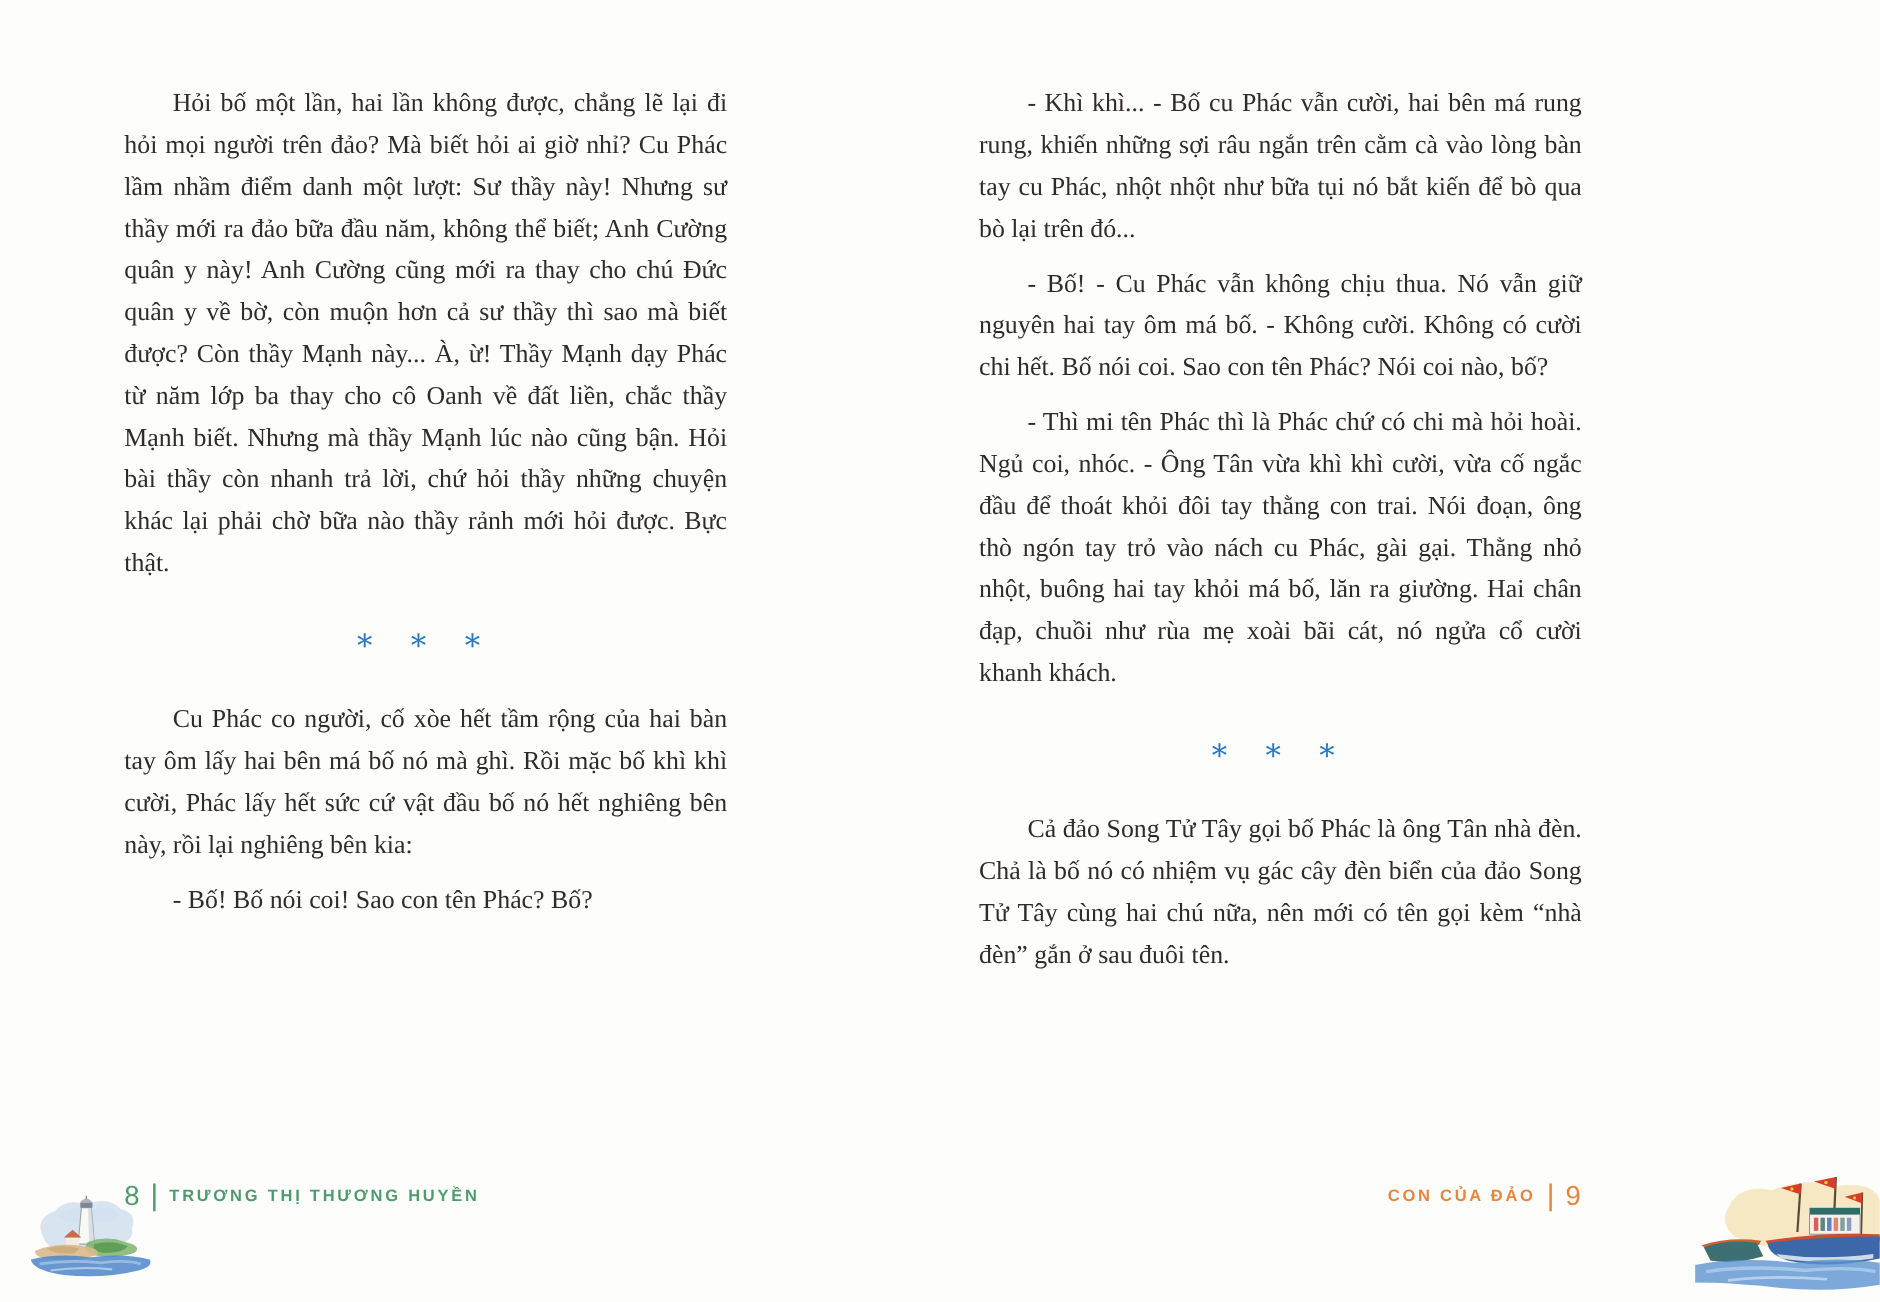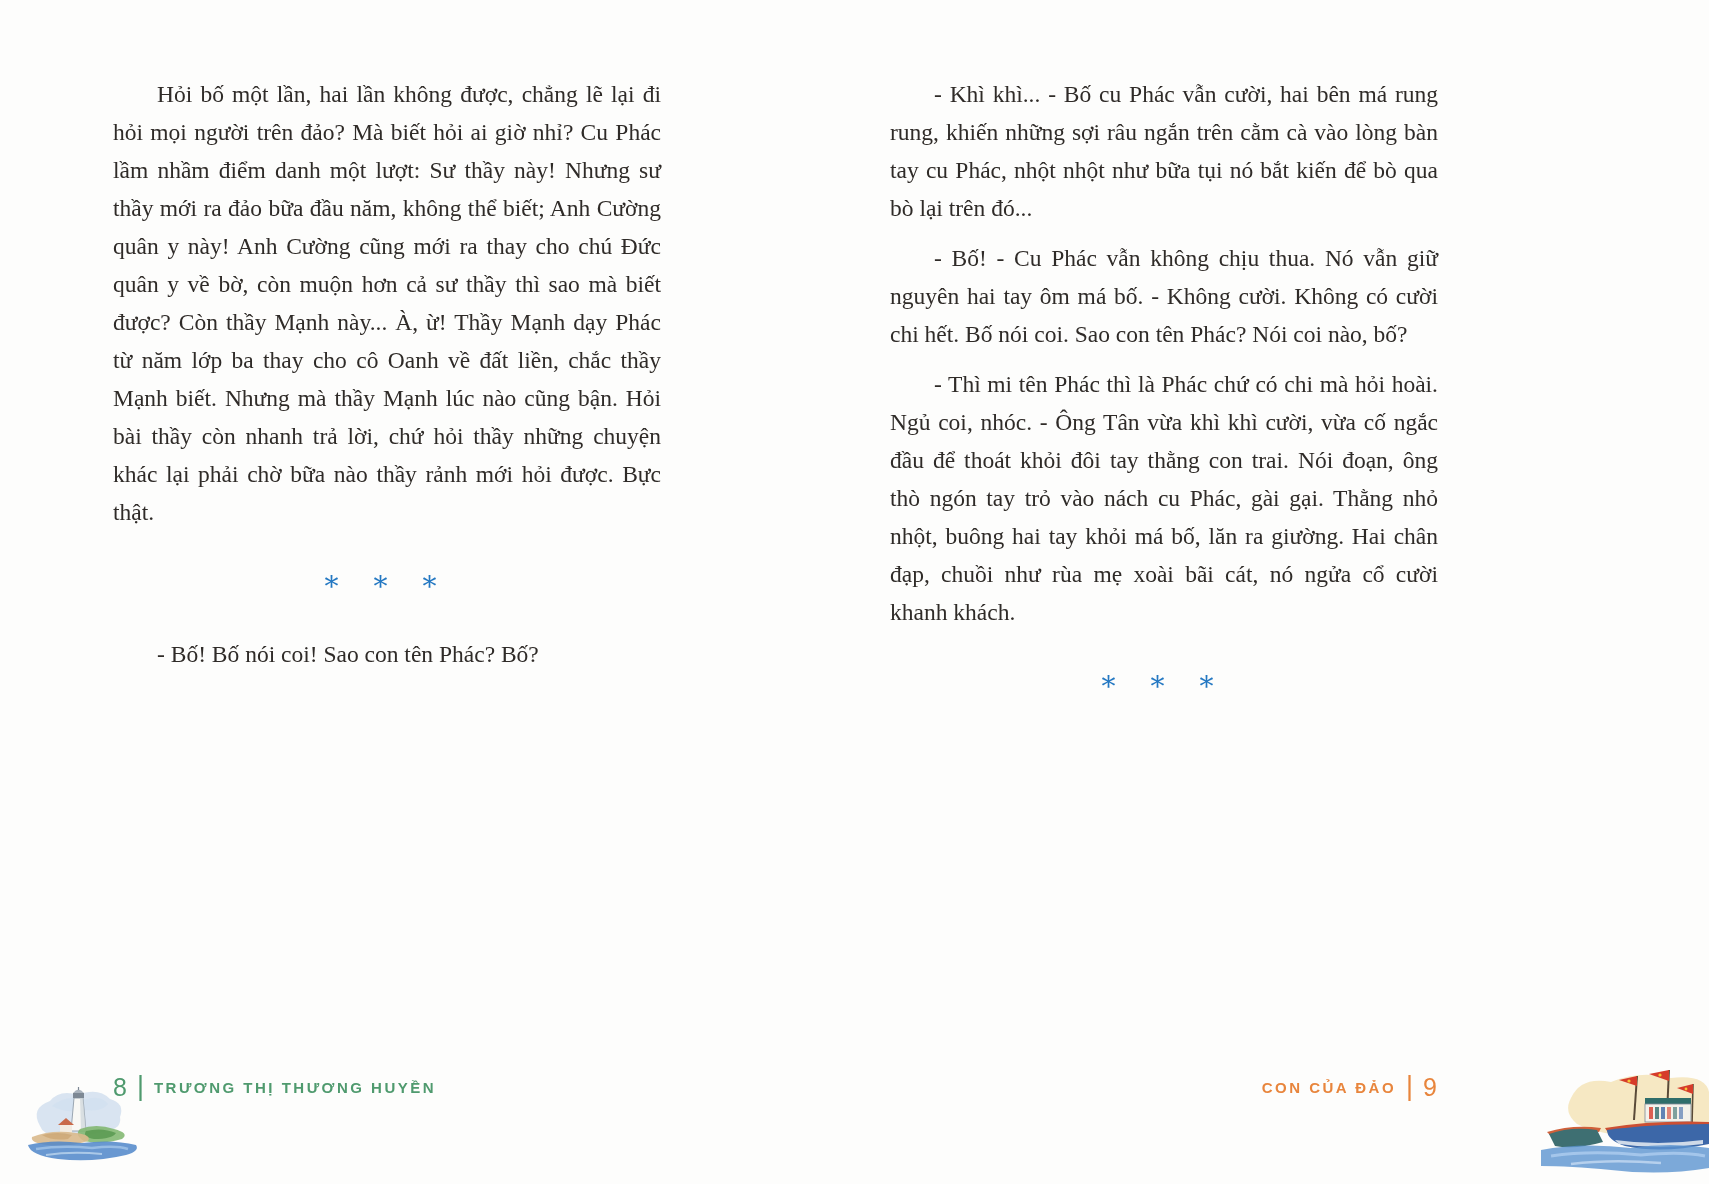--- a/index.html
+++ b/index.html
@@ -78,30 +78,32 @@
 </head>
 <body>
 
 <div class="spread">
 
   <section class="page-col left">
     <p>Hỏi bố một lần, hai lần không được, chẳng lẽ lại đi hỏi mọi người trên đảo? Mà biết hỏi ai giờ nhỉ? Cu Phác lầm nhầm điểm danh một lượt: Sư thầy này! Nhưng sư thầy mới ra đảo bữa đầu năm, không thể biết; Anh Cường quân y này! Anh Cường cũng mới ra thay cho chú Đức quân y về bờ, còn muộn hơn cả sư thầy thì sao mà biết được? Còn thầy Mạnh này... À, ừ! Thầy Mạnh dạy Phác từ năm lớp ba thay cho cô Oanh về đất liền, chắc thầy Mạnh biết. Nhưng mà thầy Mạnh lúc nào cũng bận. Hỏi bài thầy còn nhanh trả lời, chứ hỏi thầy những chuyện khác lại phải chờ bữa nào thầy rảnh mới hỏi được. Bực thật.</p>
     <div class="separator">
       <span>* * *</span>
     </div>
+    <p>Cu Phác co người, cố xòe hết tầm rộng của hai bàn tay ôm lấy hai bên má bố nó mà ghì. Rồi mặc bố khì khì cười, Phác lấy hết sức cứ vật đầu bố nó hết nghiêng bên này, rồi lại nghiêng bên kia:</p>
     <p>- Bố! Bố nói coi! Sao con tên Phác? Bố?</p>
   </section>
 
   <section class="page-col right">
     <p>- Khì khì... - Bố cu Phác vẫn cười, hai bên má rung rung, khiến những sợi râu ngắn trên cằm cà vào lòng bàn tay cu Phác, nhột nhột như bữa tụi nó bắt kiến để bò qua bò lại trên đó...</p>
     <p>- Bố! - Cu Phác vẫn không chịu thua. Nó vẫn giữ nguyên hai tay ôm má bố. - Không cười. Không có cười chi hết. Bố nói coi. Sao con tên Phác? Nói coi nào, bố?</p>
     <p>- Thì mi tên Phác thì là Phác chứ có chi mà hỏi hoài. Ngủ coi, nhóc. - Ông Tân vừa khì khì cười, vừa cố ngắc đầu để thoát khỏi đôi tay thằng con trai. Nói đoạn, ông thò ngón tay trỏ vào nách cu Phác, gài gại. Thằng nhỏ nhột, buông hai tay khỏi má bố, lăn ra giường. Hai chân đạp, chuồi như rùa mẹ xoài bãi cát, nó ngửa cổ cười khanh khách.</p>
     <div class="separator">
       <span>* * *</span>
     </div>
+    <p>Cả đảo Song Tử Tây gọi bố Phác là ông Tân nhà đèn. Chả là bố nó có nhiệm vụ gác cây đèn biển của đảo Song Tử Tây cùng hai chú nữa, nên mới có tên gọi kèm “nhà đèn” gắn ở sau đuôi tên.</p>
   </section>
 
   <div class="footer footer-left">
     <span class="page-num green">8</span>
     <span class="footer-bar green">|</span>
     <span class="footer-label green">TRƯƠNG THỊ THƯƠNG HUYỀN</span>
   </div>
 
   <div class="footer footer-right">
     <span class="footer-label orange">CON CỦA ĐẢO</span>

